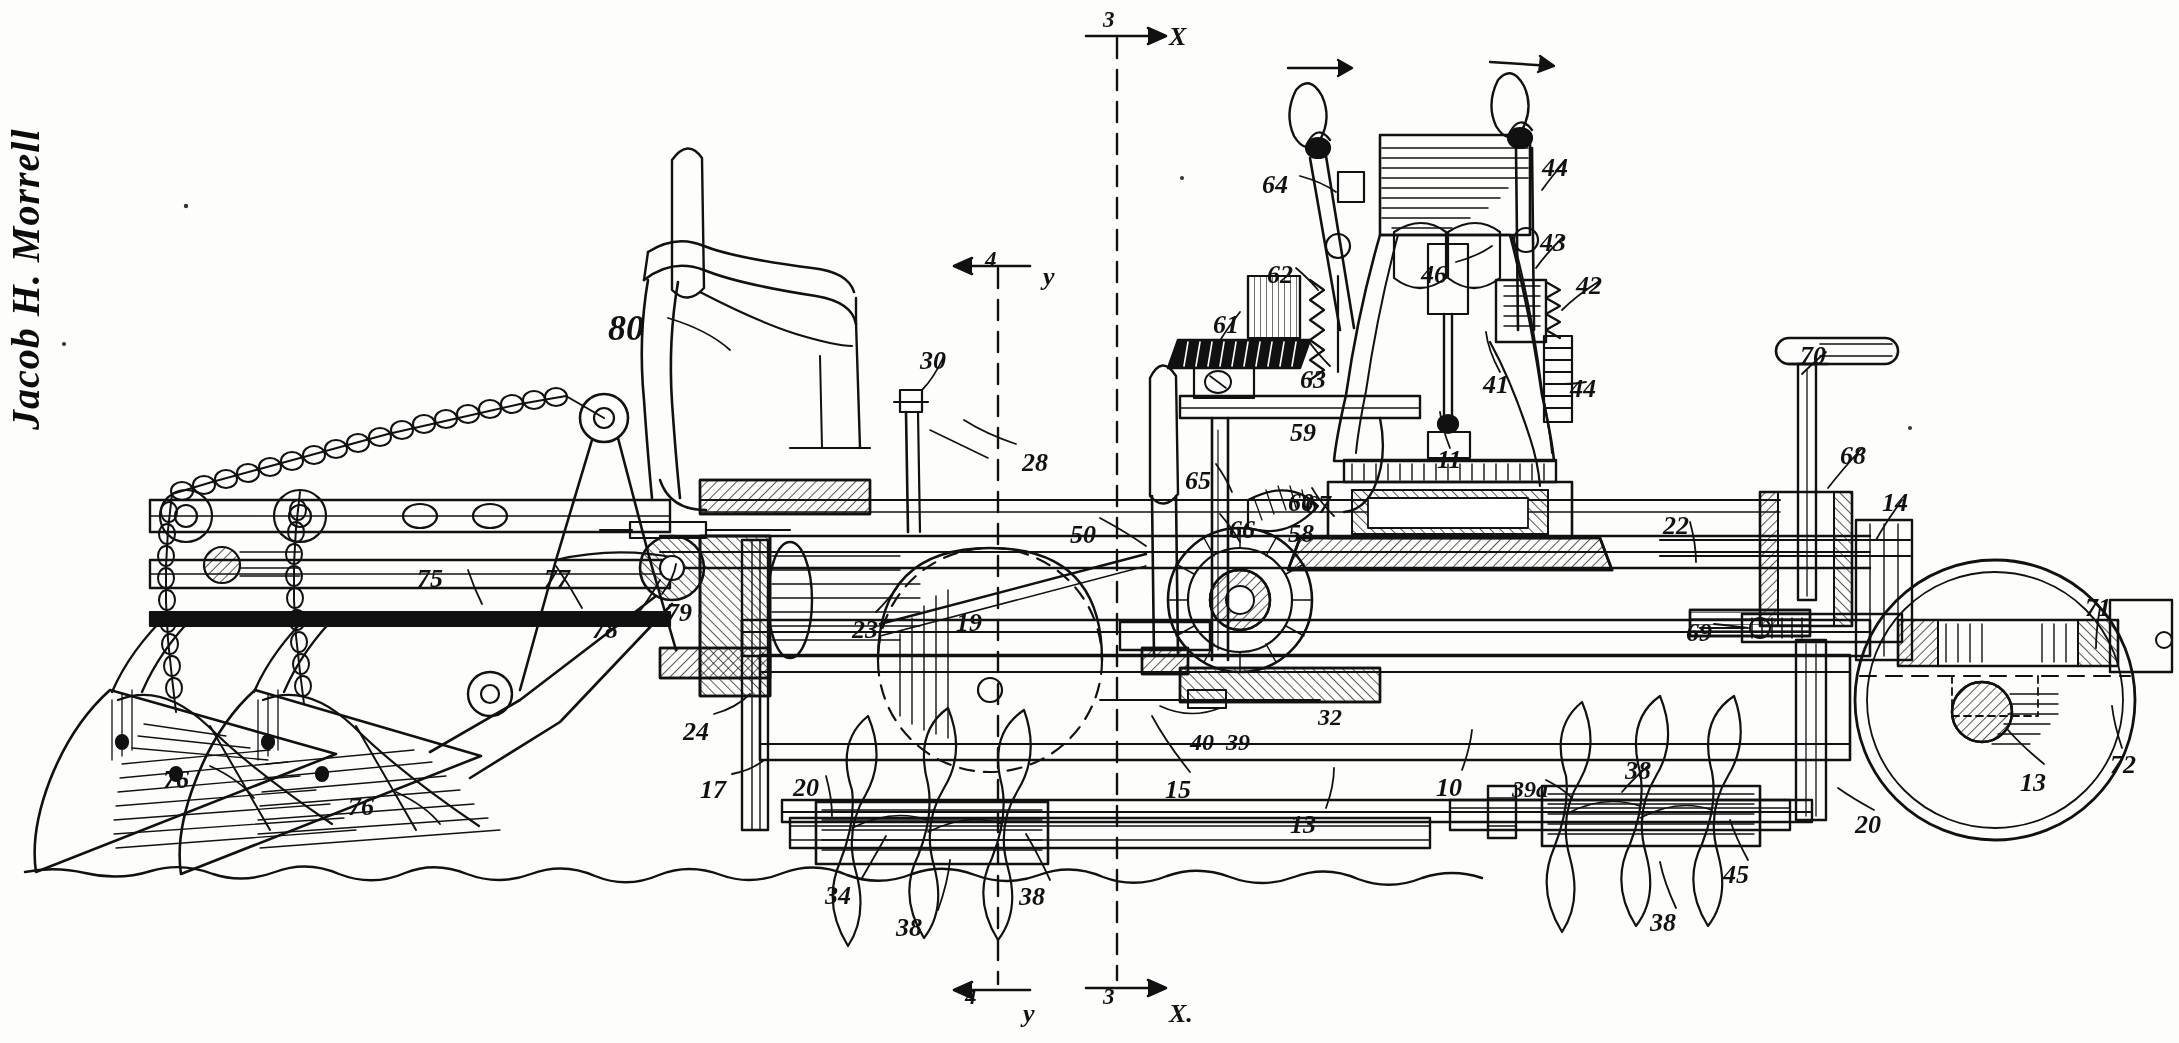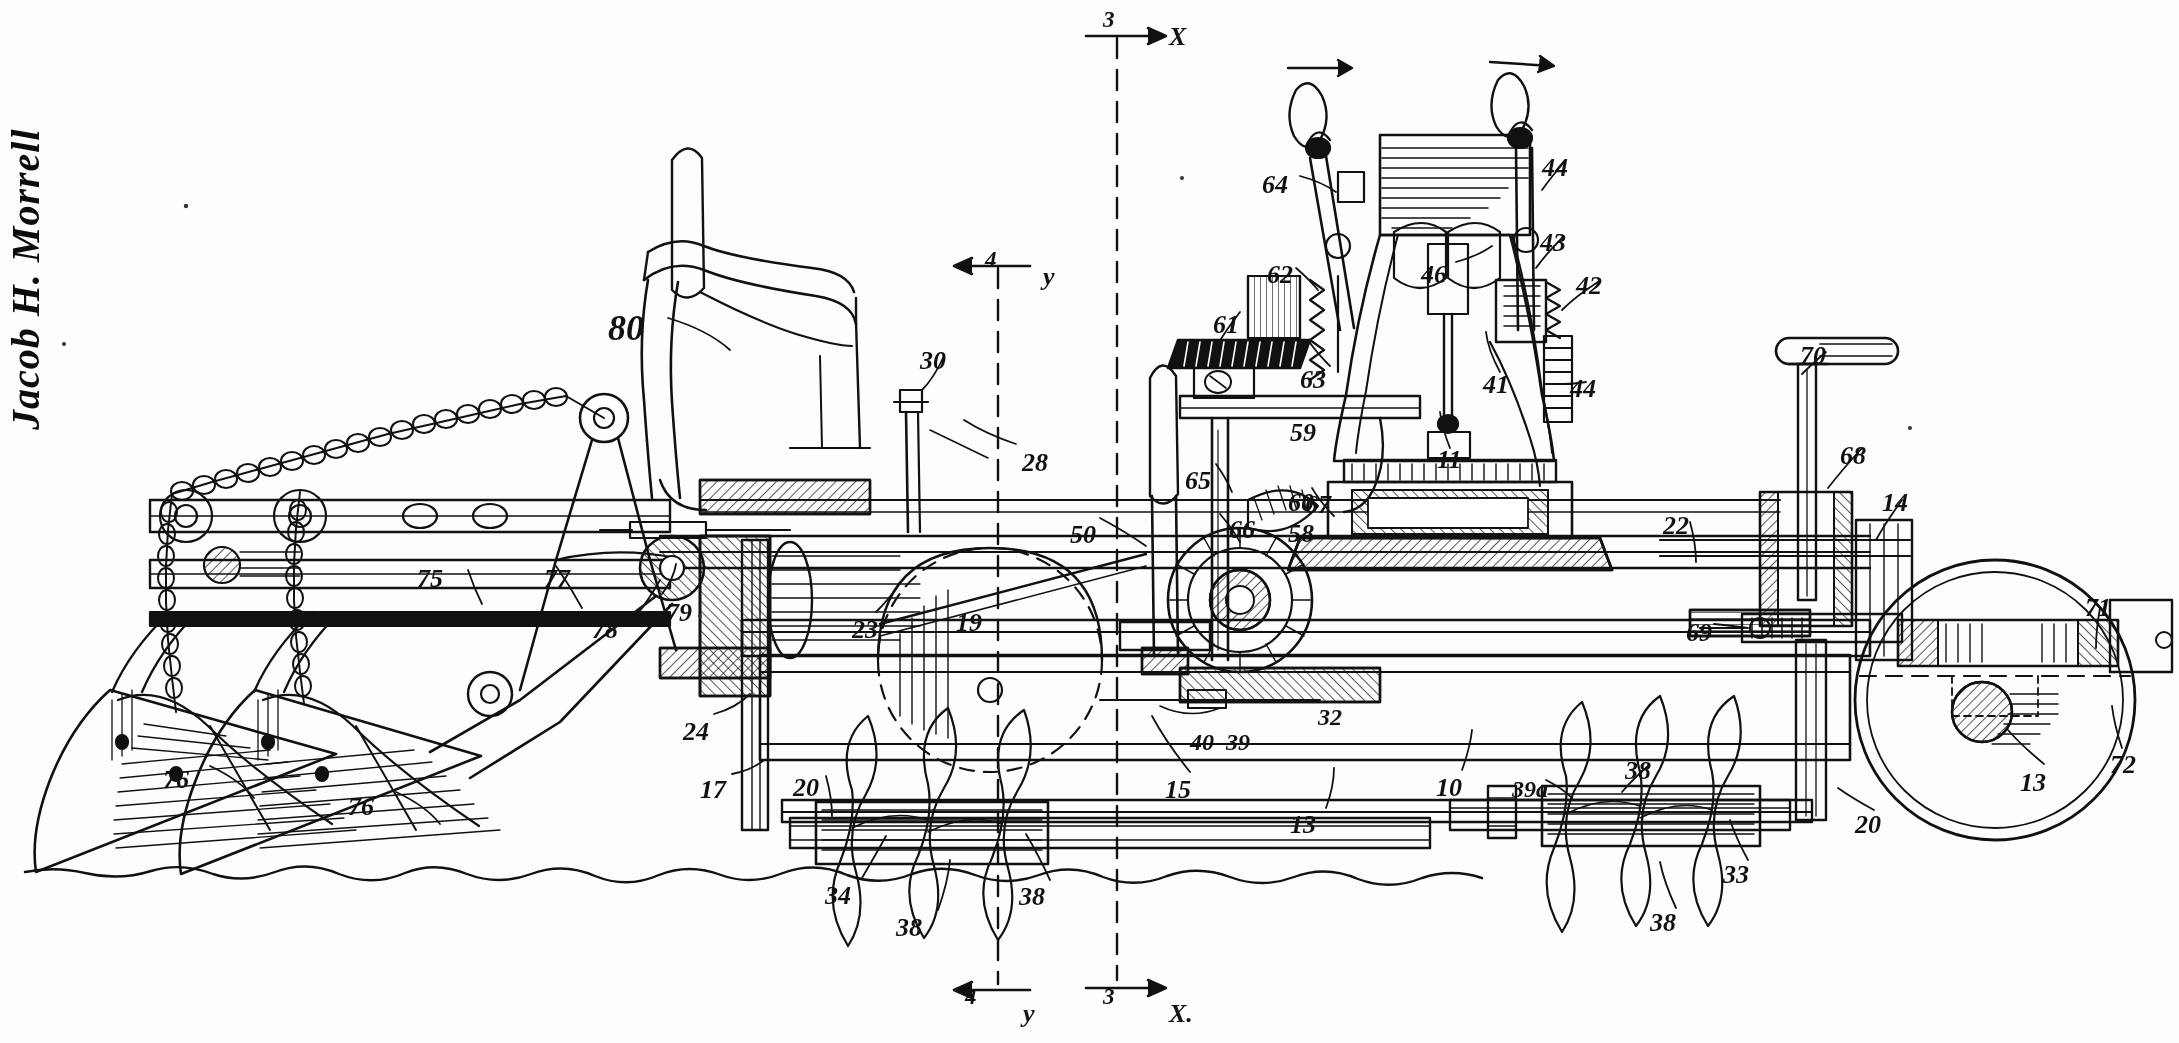--- a/index.html
+++ b/index.html
@@ -738,17 +738,17 @@
       <div class="num n26" style="left: 1686px; top: 620px;">69</div>
       <div class="num n26" style="left: 1800px; top: 343px;">70</div>
       <div class="num n26" style="left: 1840px; top: 443px;">68</div>
       <div class="num n26" style="left: 1882px; top: 490px;">14</div>
       <div class="num n26" style="left: 2085px; top: 595px;">71</div>
       <div class="num n26" style="left: 2020px; top: 770px;">13</div>
       <div class="num n26" style="left: 2110px; top: 752px;">72</div>
       <div class="num n26" style="left: 1855px; top: 812px;">20</div>
       <div class="num n24" style="left: 1512px; top: 777px;">39a</div>
       <div class="num n26" style="left: 1625px; top: 758px;">38</div>
-      <div class="num n26" style="left: 1723px; top: 862px;">33</div>
+      <div class="num n26" style="left: 1723px; top: 862px;">45</div>
       <div class="num n26" style="left: 1650px; top: 910px;">38</div>
     </div>
 
 </div>
 
 </body></html>

